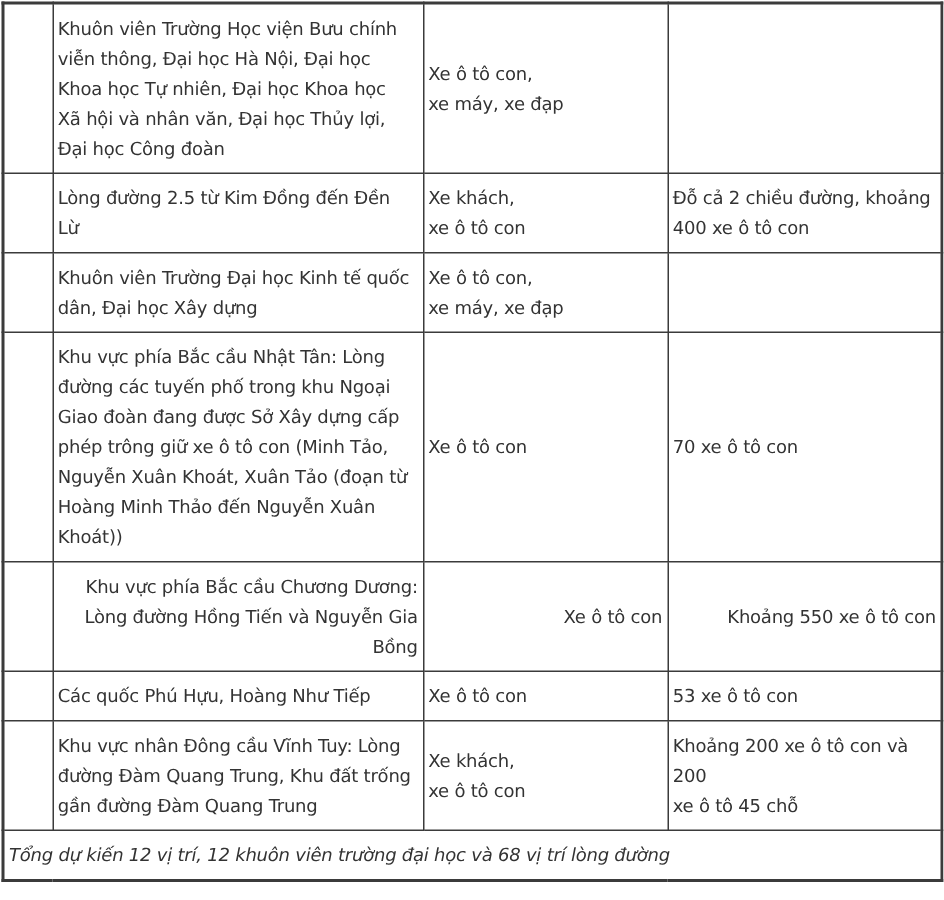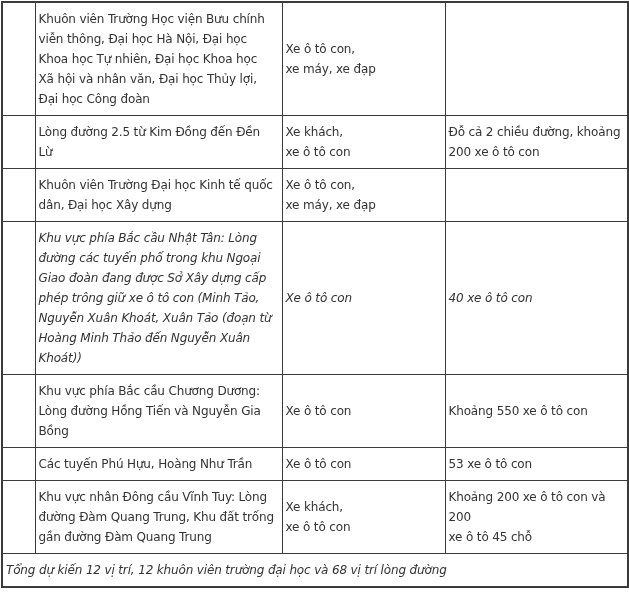--- a/index.html
+++ b/index.html
@@ -29,22 +29,22 @@
     letter-spacing: -0.15px;
     color: #333333;
     white-space: pre-line;
     overflow: hidden;
   }
   tr.r1 { height: 102px; }
   tr.r2 { height: 42px; }
   tr.r3 { height: 46px; }
   tr.r4 { height: 60px; }
   tr.r5 { height: 44px; margin-left: 32px; }
-  tr.r6 { height: 140px; font-style: italic; }
-  tr.r7 { height: 50px; }
+  tr.r6 { height: 140px; }
+  tr.r7 { height: 50px; text-align: right; }
   tr.r8 { height: 22px; }
   tr.r9 { height: 66px; }
   tr.footer-row { height: 26px; }
   tr.footer-row td {
     font-style: italic;
     vertical-align: top;
   }
 </style>
 </head>
 <body>
@@ -68,53 +68,53 @@
 xe máy, xe đạp</td>
       <td></td>
     </tr>
     <tr class="r3">
       <td></td>
       <td>Lòng đường 2.5 từ Kim Đồng đến Đền
 Lừ</td>
       <td>Xe khách,
 xe ô tô con</td>
       <td>Đỗ cả 2 chiều đường, khoảng
-200 xe ô tô con</td>
+400 xe ô tô con</td>
     </tr>
     <tr class="r5">
       <td></td>
       <td>Khuôn viên Trường Đại học Kinh tế quốc
 dân, Đại học Xây dựng</td>
       <td>Xe ô tô con,
 xe máy, xe đạp</td>
       <td></td>
     </tr>
     <tr class="r6">
       <td></td>
       <td>Khu vực phía Bắc cầu Nhật Tân: Lòng
 đường các tuyến phố trong khu Ngoại
 Giao đoàn đang được Sở Xây dựng cấp
 phép trông giữ xe ô tô con (Minh Tảo,
 Nguyễn Xuân Khoát, Xuân Tảo (đoạn từ
 Hoàng Minh Thảo đến Nguyễn Xuân
 Khoát))</td>
       <td>Xe ô tô con</td>
-      <td>40 xe ô tô con</td>
+      <td>70 xe ô tô con</td>
     </tr>
     <tr class="r7">
       <td></td>
       <td>Khu vực phía Bắc cầu Chương Dương:
 Lòng đường Hồng Tiến và Nguyễn Gia
 Bồng</td>
       <td>Xe ô tô con</td>
       <td>Khoảng 550 xe ô tô con</td>
     </tr>
     <tr class="r8">
       <td></td>
-      <td>Các tuyến Phú Hựu, Hoàng Như Trần</td>
+      <td>Các quốc Phú Hựu, Hoàng Như Tiếp</td>
       <td>Xe ô tô con</td>
       <td>53 xe ô tô con</td>
     </tr>
     <tr class="r9">
       <td></td>
       <td>Khu vực nhân Đông cầu Vĩnh Tuy: Lòng
 đường Đàm Quang Trung, Khu đất trống
 gần đường Đàm Quang Trung</td>
       <td>Xe khách,
 xe ô tô con</td>

